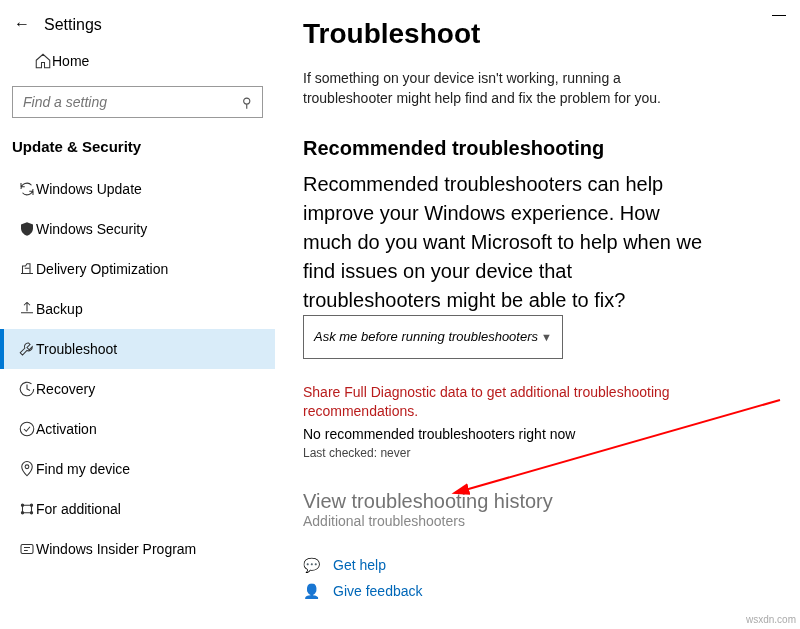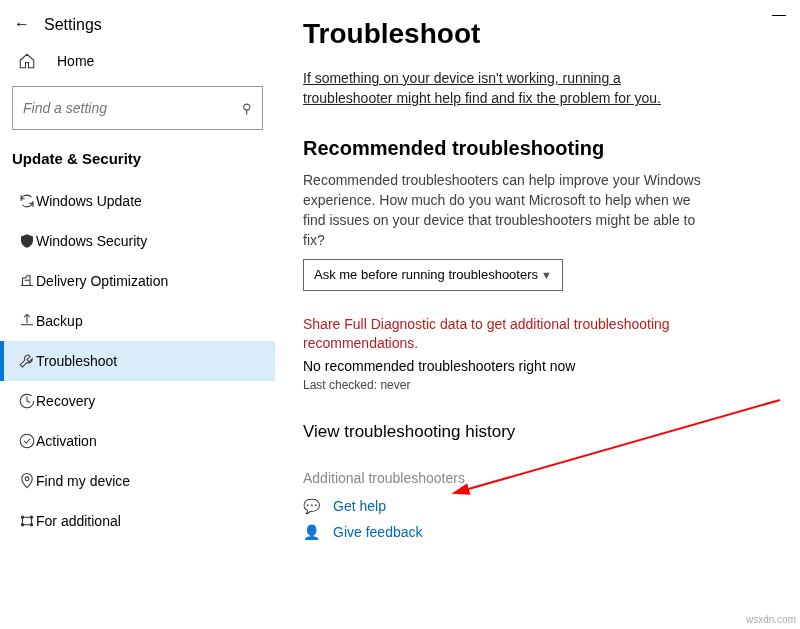--- a/index.html
+++ b/index.html
@@ -2,43 +2,43 @@
 <html><head>
 <meta charset="utf-8">
 <style>
 * { box-sizing: border-box; margin: 0; padding: 0; }
 body { font-family: "Segoe UI", Arial, sans-serif; font-size: 14px; color: #000; background: #fff; width: 800px; height: 629px; overflow: hidden; position: relative; }
 .window { display: flex; height: 100%; }
 .sidebar { width: 275px; background: #fff; padding: 0; display: flex; flex-direction: column; }
 .header-row { display: flex; align-items: center; padding: 10px 14px 8px 14px; gap: 14px; }
 .back-arrow { font-size: 16px; cursor: pointer; }
 .app-title { font-size: 16px; margin-top: 6px; }
-.nav-home { display: flex; align-items: center; gap: 21px; padding: 10px 18px; cursor: pointer; }
-.search-box { margin: 6px 12px 14px 12px; border: 1px solid #999; height: 44px; display: flex; align-items: center; padding: 0 10px; justify-content: space-between; }
+.nav-home { display: flex; align-items: center; gap: 0; padding: 10px 18px; cursor: pointer; margin-left: 16px; }
+.search-box { margin: 6px 12px 14px 12px; border: 1px solid #999; height: 32px; display: flex; align-items: center; padding: 0 10px; justify-content: space-between; }
 .search-box input { border: none; outline: none; font-size: 14px; width: 85%; font-style: italic; color: #666; background: transparent; }
 .search-icon { color: #555; font-size: 13px; transform: scaleX(-1); }
 .section-heading { font-weight: 600; font-size: 15px; padding: 6px 12px 14px 12px; }
 .nav-list { display: flex; flex-direction: column; }
 .nav-item { display: flex; align-items: center; padding: 11px 18px; cursor: pointer; font-size: 14px; position: relative; }
 .nav-item.selected { background: #d9ecf9; }
 .nav-item.selected::before { content: ""; position: absolute; left: 0; top: 0; bottom: 0; width: 4px; background: #0078d4; }
 .icon { width: 18px; height: 18px; display: inline-flex; align-items: center; justify-content: center; }
 .icon svg { width: 18px; height: 18px; stroke: #333; stroke-width: 1.4; fill: none; }
 .main { flex: 1; padding: 18px 30px 20px 28px; overflow-y: auto; }
 .page-title { font-size: 28px; font-weight: 600; margin-bottom: 18px; }
-.intro { font-size: 14px; line-height: 1.45; color: #222; max-width: 400px; margin-bottom: 28px; text-decoration: underline; }
+.intro { font-size: 14px; line-height: 1.45; color: #222; max-width: 400px; margin-bottom: 28px; }
 .sub-heading { font-size: 20px; font-weight: 600; margin-bottom: 10px; }
-.sub-desc { font-size: 14px; line-height: 1.45; color: #404040; max-width: 400px; margin-bottom: 8px; }
-.dropdown { border: 1px solid #666; height: 32px; width: 260px; display: flex; align-items: center; justify-content: space-between; padding: 0 10px; font-size: 13px; cursor: pointer; margin-bottom: 24px; }
+.sub-desc { font-size: 20px; line-height: 1.45; color: #000000; max-width: 400px; margin-bottom: 0; }
+.dropdown { border: 1px solid #666; height: 44px; width: 260px; display: flex; align-items: center; justify-content: space-between; padding: 0 10px; font-size: 13px; cursor: pointer; margin-bottom: 24px; font-style: italic; }
 .chevron { font-size: 11px; color: #555; }
 .diag-link { color: #b91c1c; font-size: 14px; line-height: 1.4; max-width: 380px; margin-bottom: 4px; cursor: pointer; }
 .no-rec { font-size: 14px; margin-bottom: 4px; }
 .last-checked { font-size: 12px; color: #444; margin-bottom: 30px; }
-.link { color: #000000; font-size: 17px; cursor: pointer; display: block; margin-bottom: 28px; }
-.additional { color: #888; font-size: 14px; margin-bottom: 12px; }
+.link { color: #737373; font-size: 20px; cursor: pointer; display: block; }
+.additional { color: #888; font-size: 14px; margin-bottom: 28px; }
 .help-row { display: flex; align-items: center; gap: 12px; margin-bottom: 10px; color: #0067b8; font-size: 14px; cursor: pointer; }
 .help-row .hicon { width: 18px; color: #333; }
 .minimize { position: absolute; top: 6px; right: 14px; font-size: 14px; }
 .arrow-svg { position: absolute; pointer-events: none; }
 .watermark { position: absolute; right: 4px; bottom: 4px; font-size: 10px; color: #aaa; }
 </style>
 </head>
 <body>
 
 <div class="window">
@@ -132,20 +132,29 @@
             <svg viewBox="0 0 24 24">
               <circle cx="6" cy="7" r="1.5" fill="#333"></circle>
               <circle cx="6" cy="17" r="1.5" fill="#333"></circle>
               <circle cx="18" cy="7" r="1.5" fill="#333"></circle>
               <circle cx="18" cy="17" r="1.5" fill="#333"></circle>
               <path d="M6 8v8M18 8v8M7 7h10M7 17h10"></path>
             </svg>
           </span>
         <span>For additional</span>
       </div>
+      <div class="nav-item">
+        <span class="icon">
+            <svg viewBox="0 0 24 24">
+              <rect x="4" y="6" width="16" height="12" rx="2"></rect>
+              <path d="M8 10h8M8 14h5"></path>
+            </svg>
+          </span>
+        <span>Windows Insider Program</span>
+      </div>
     </div>
   </div>
 
   <div class="main">
     <div class="page-title">Troubleshoot</div>
     <div class="intro">If something on your device isn't working, running a troubleshooter might help find and fix the problem for you.</div>
     <div class="sub-heading">Recommended troubleshooting</div>
     <div class="sub-desc">Recommended troubleshooters can help improve your Windows experience. How much do you want Microsoft to help when we find issues on your device that troubleshooters might be able to fix?</div>
     <div class="dropdown">
       <span>Ask me before running troubleshooters</span>

